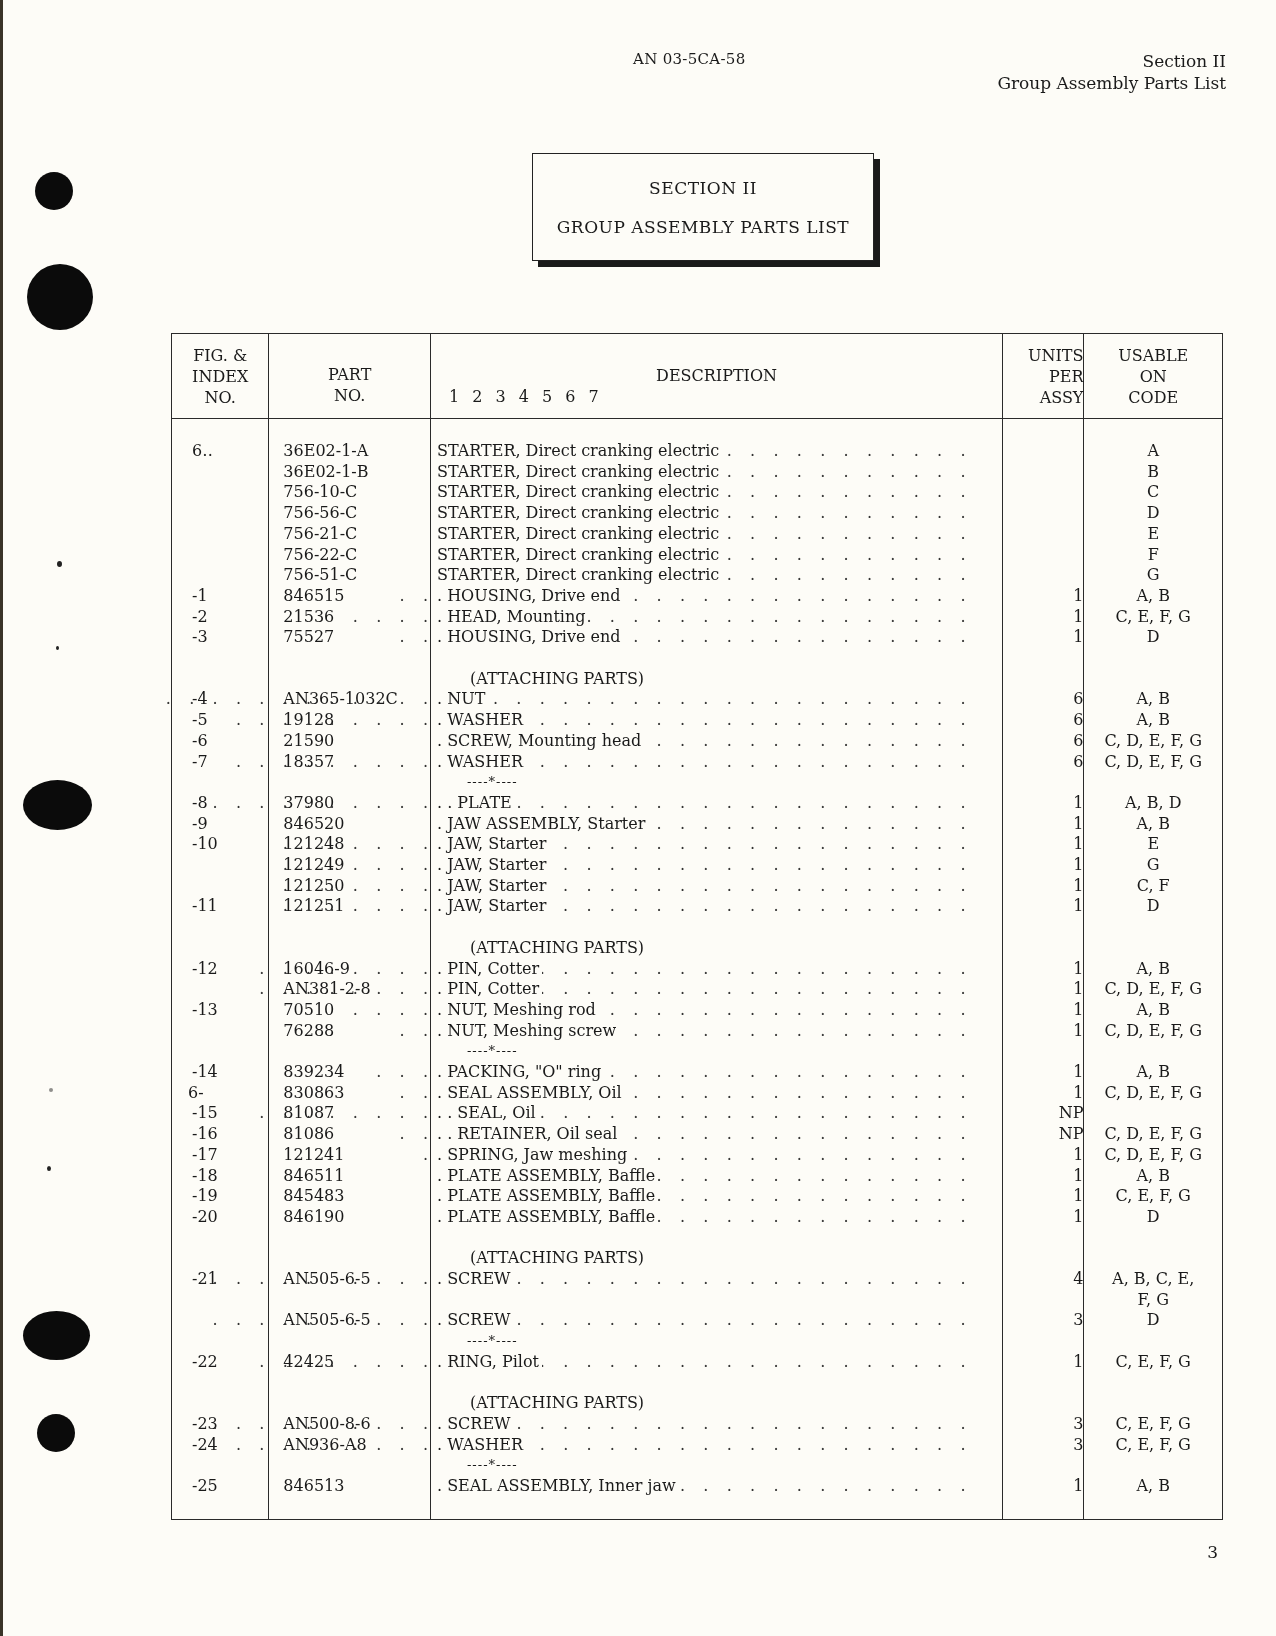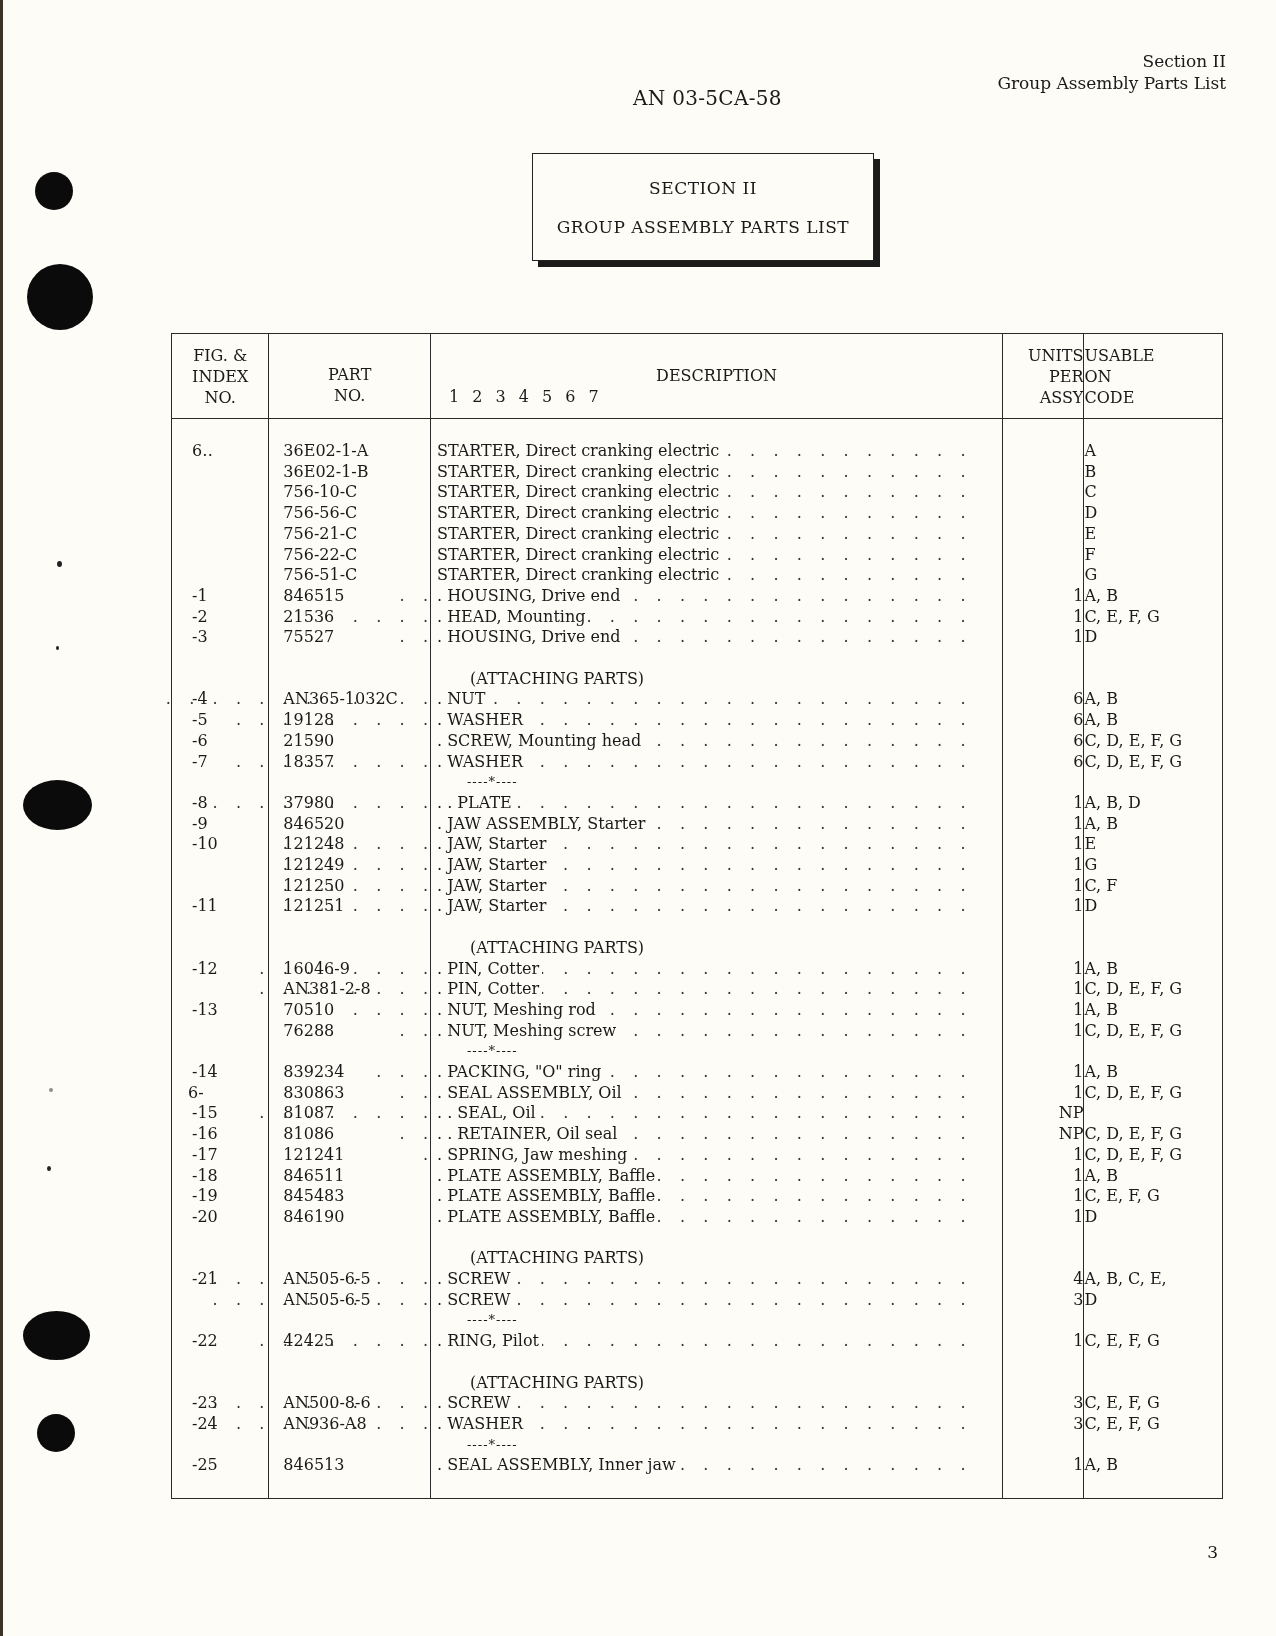--- a/index.html
+++ b/index.html
@@ -11,21 +11,21 @@
     color: #1a1a1a;
     overflow: hidden;
   }
   .left-edge {
     position: absolute; left: 0; top: 0; width: 3px; height: 1636px;
     background: #3a3428;
   }
   .punch { position: absolute; background: #0b0b0b; border-radius: 50%; }
   .speck { position: absolute; background: #222; border-radius: 50%; }
 
-  .hdr-left { position: absolute; left: 633px; top: 50px; font-size: 20px; letter-spacing: 0.3px; margin-top: 36px; }
+  .hdr-left { position: absolute; left: 633px; top: 50px; font-size: 15px; letter-spacing: 0.3px; }
   .hdr-right { position: absolute; right: 50px; top: 50px; font-size: 17px; text-align: right; line-height: 22px; }
 
   .section-box {
     position: absolute; left: 532px; top: 153px; width: 340px; height: 106px;
     border: 1.5px solid #222;
     box-shadow: 6px 6px 0 #1a1a1a;
     background: #fdfcf7;
     text-align: center;
   }
   .section-box .t1 { margin-top: 24px; font-size: 17px; letter-spacing: 0.5px; }
@@ -54,21 +54,21 @@
     height: 20.7px;
     line-height: 20.7px;
     white-space: nowrap;
     vertical-align: top;
   }
   .parts-table td:last-child { border-right: none; }
   .c-idx { width: 96px; }
   .c-part { width: 160px; }
   .c-desc { width: 569px; }
   .c-units { width: 80px; text-align: right; }
-  .c-code { width: 137px; text-align: left; }
+  .c-code { width: 137px; text-align: center; }
 
   .desc-hdr { position: relative; height: 84px; }
   .desc-hdr .lbl { position: absolute; left: 0; right: 0; top: 31px; text-align: center; }
   .desc-hdr .lvls { position: absolute; left: 18px; top: 52px; letter-spacing: 4px; }
 
   td.idx { padding-left: 20px; }
   td.part { padding-left: 14px; }
   td.desc { padding-left: 6px; position: relative; }
   .desc .dots {
     display: inline-block; position: absolute; right: 30px; top: 0;
@@ -429,20 +429,27 @@
       </tr>
       <tr>
         <td class="idx" style="">-21</td>
         <td class="part">AN505-6-5</td>
         <td class="desc"><span class="txt">. SCREW</span><span class="dots">. . . . . . . . . . . . . . . . . . . . . . . . . . . . . . . . .</span></td>
         <td class="c-units">4</td>
         <td class="c-code">A, B, C, E,</td>
       </tr>
       <tr>
         <td class="idx" style=""></td>
+        <td class="part"></td>
+        <td class="desc"><span class="txt"></span></td>
+        <td class="c-units"></td>
+        <td class="c-code">F, G</td>
+      </tr>
+      <tr>
+        <td class="idx" style=""></td>
         <td class="part">AN505-6-5</td>
         <td class="desc"><span class="txt">. SCREW</span><span class="dots">. . . . . . . . . . . . . . . . . . . . . . . . . . . . . . . . .</span></td>
         <td class="c-units">3</td>
         <td class="c-code">D</td>
       </tr>
       <tr>
         <td></td>
         <td></td>
         <td class="desc sep">----*----</td>
         <td></td>

